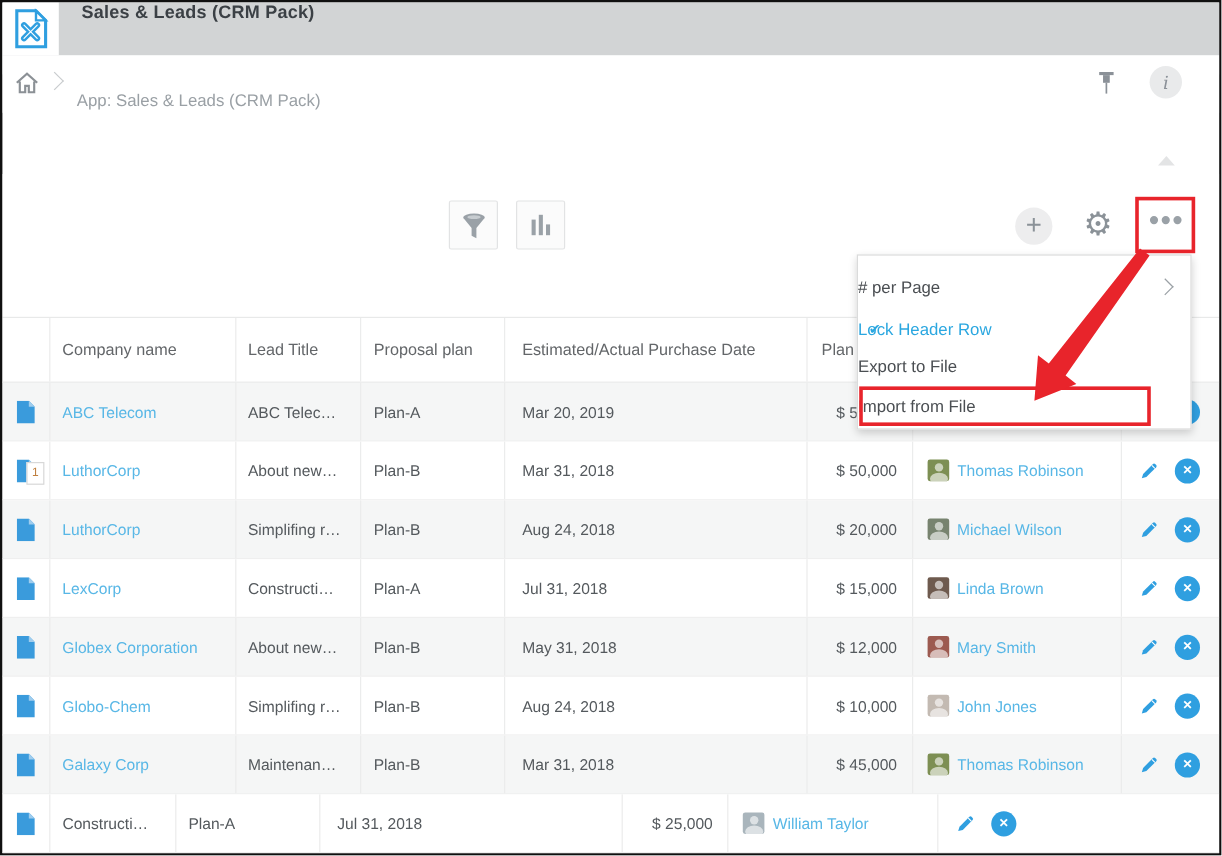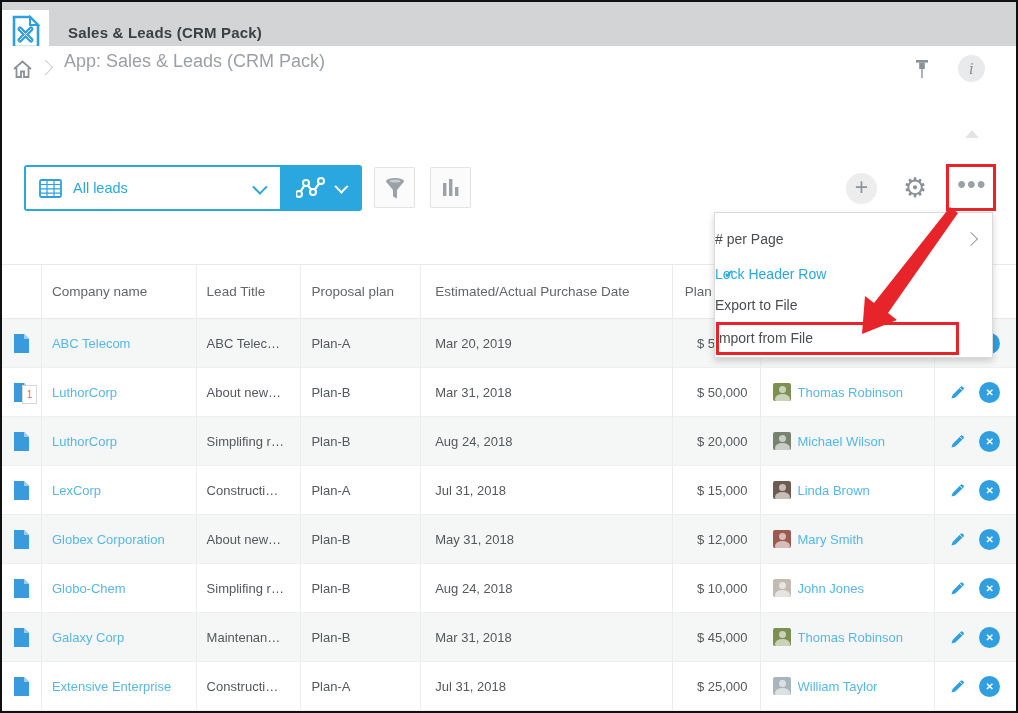--- a/index.html
+++ b/index.html
@@ -1,28 +1,28 @@
 <!DOCTYPE html>
 <html><head>
 <meta charset="utf-8">
 <style>
   html,body{margin:0;padding:0;background:#fff;}
   body{font-family:"Liberation Sans",sans-serif;-webkit-font-smoothing:antialiased;}
   .screen{position:relative;width:1018px;height:713px;border:2px solid #101010;box-sizing:border-box;background:#fff;overflow:hidden;}
 
   
-  .topbar{position:absolute;left:0;top:0;width:100%;height:60px;background:#d2d4d5;display:flex;align-items:center;}
+  .topbar{position:absolute;left:0;top:0;width:100%;height:60px;background:#d2d4d5;display:flex;align-items:flex-start;}
   .logo-tile{width:47px;height:44px;background:#fff;display:flex;align-items:center;justify-content:center;flex:0 0 auto;}
   .topbar-title{margin-left:19px;font-size:15px;font-weight:bold;color:#3b4045;letter-spacing:.2px;}
 
   
   .crumbbar{position:absolute;left:0;top:44px;width:100%;height:48px;background:#fff;}
   .crumb-home{position:absolute;left:11px;top:14px;}
   .crumb-sep{position:absolute;left:38px;top:16px;width:10px;height:10px;border-top:1px solid #c9ccce;border-right:1px solid #c9ccce;transform:rotate(45deg);}
-  .crumb-label{position:absolute;left:62px;top:5px;font-size:18px;color:#9aa0a5;}
+  .crumb-label{position:absolute;left:62px;top:29px;font-size:14px;color:#9aa0a5;}
   .pin-icon{position:absolute;left:910px;top:13px;}
   .info-circle{position:absolute;left:956px;top:9px;width:27px;height:27px;border-radius:50%;background:#e9eaeb;color:#8b9198;
     font-family:"DejaVu Serif",serif;font-style:italic;font-size:15px;display:flex;align-items:center;justify-content:center;}
   .info-caret{position:absolute;left:963px;top:84px;width:0;height:0;border-left:7px solid transparent;border-right:7px solid transparent;border-bottom:8px solid #e3e4e5;}
 
   
   .descbar{position:absolute;left:0;top:92px;width:100%;height:51px;background:#f0f1f1;border-top:1px solid #d2d3d4;box-sizing:border-box;}
   .desc-text{position:absolute;left:12px;top:17px;font-size:13.5px;color:#3e4347;}
 
   
@@ -113,40 +113,20 @@
       <rect x="7.2" y="3.6" width="5.6" height="6.4" fill="#8b9198"></rect>
       <rect x="3.5" y="10" width="13" height="1.6" fill="#8b9198" opacity="0"></rect>
       <rect x="9.3" y="10" width="1.4" height="9" fill="#8b9198"></rect>
     </svg>
     <div class="info-circle">i</div>
     <div class="info-caret"></div>
   </div>
 
 
   <div class="toolbar">
-    <div class="view-selector">
-      <div class="vs-white">
-        <svg width="23" height="19" viewBox="0 0 23 19">
-          <rect x="1" y="1" width="21" height="17" rx="1.5" fill="none" stroke="#2f9fe0" stroke-width="1.8"></rect>
-          <path d="M1 5.5 H22 M1 9.8 H22 M1 14.1 H22 M8 1 V18 M15 1 V18" stroke="#2f9fe0" stroke-width="1.2"></path>
-        </svg>
-        <span class="vs-label">All leads</span>
-        <span class="vs-chevron"></span>
-      </div>
-      <div class="vs-blue">
-        <svg width="30" height="24" viewBox="0 0 30 24">
-          <path d="M3 18 L10 7 L17 16 L25 5" fill="none" stroke="#fff" stroke-width="2.2"></path>
-          <circle cx="3" cy="18" r="3" fill="#2ba7e0" stroke="#fff" stroke-width="2"></circle>
-          <circle cx="10" cy="7" r="3" fill="#2ba7e0" stroke="#fff" stroke-width="2"></circle>
-          <circle cx="17" cy="16" r="3" fill="#2ba7e0" stroke="#fff" stroke-width="2"></circle>
-          <circle cx="25" cy="5" r="3" fill="#2ba7e0" stroke="#fff" stroke-width="2"></circle>
-        </svg>
-        <span class="chev"></span>
-      </div>
-    </div>
 
     <div class="tool-btn btn-filter">
       <svg width="22" height="22" viewBox="0 0 22 22">
         <ellipse cx="11" cy="4" rx="9" ry="3" fill="#9aa1a7"></ellipse>
         <path d="M2 4.5 L9 13 V19.5 L13 21.5 V13 L20 4.5 Z" fill="#9aa1a7"></path>
         <ellipse cx="11" cy="4" rx="5.5" ry="1.6" fill="#c7ccd0"></ellipse>
       </svg>
     </div>
     <div class="tool-btn btn-bars">
       <svg width="20" height="20" viewBox="0 0 20 20">
@@ -376,23 +356,20 @@
           </div>
       </div>
 
       <div class="trow">
         <div class="td c-icon">
             <svg width="15" height="19" viewBox="0 0 15 19">
               <path d="M0 0 h10 l5 5 v14 h-15 z" fill="#3a9bdc"></path>
               <path d="M10 0 l5 5 h-5 z" fill="#9fcdee"></path>
             </svg>
           </div>
-        <div class="td c-company">
-            <a class="cell-link">Extensive Enterprise</a>
-          </div>
         <div class="td c-lead">Constructi…</div>
         <div class="td c-plan">Plan-A</div>
         <div class="td c-date">Jul 31, 2018</div>
         <div class="td c-amount">$ 25,000</div>
         <div class="td c-owner">
             <span class="avatar" style="background-color: rgb(169, 181, 188);"></span>
             <a class="cell-link hide-if-empty">William Taylor</a>
           </div>
         <div class="td c-actions">
             <span class="edit-btn">

